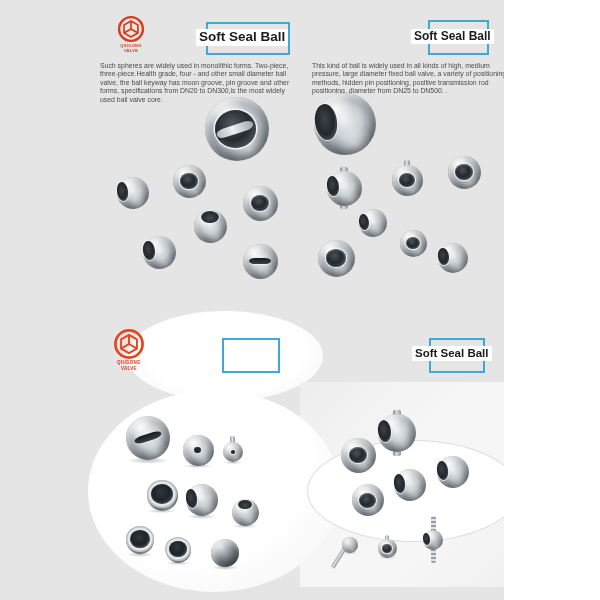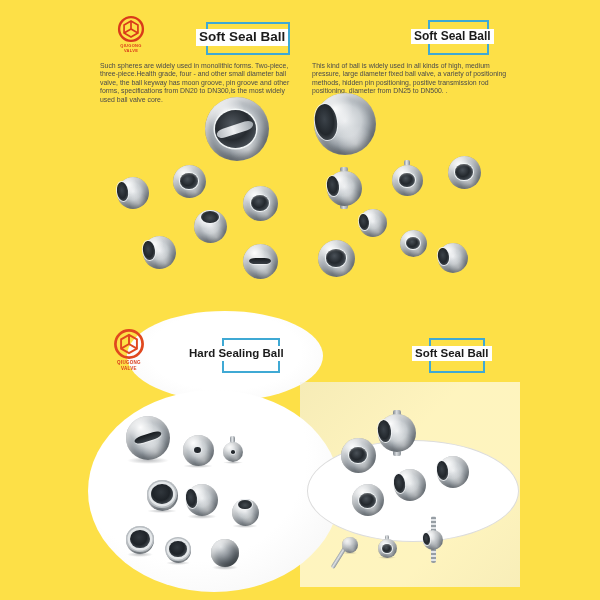--- a/index.html
+++ b/index.html
@@ -1,18 +1,18 @@
 <!DOCTYPE html>
 <html><head>
 <meta charset="utf-8">
 <style>
   html,body { margin:0; padding:0; background:#ffffff; }
   #canvas {
-    position:relative; width:600px; height:600px; overflow:hidden;
-    background:#fde047; font-family:"Liberation Sans", sans-serif;
+    position:relative; width:504px; height:600px; overflow:hidden;
+    background:#e5e5e5; font-family:"Liberation Sans", sans-serif;
   }
 
   
   .bg-ellipse { position:absolute; border-radius:50%; }
   #platter-bl {
     left:127px; top:311px; width:196px; height:90px;
     background: radial-gradient(ellipse at 50% 45%, #ffffff 55%, #fbfbfb 72%, #ececec 92%, #f6f6f6 100%);
   }
   #backdrop-bl {
     left:88px; top:390px; width:252px; height:202px;
@@ -174,21 +174,20 @@
     <div class="logo-text">VALVE</div>
   </div>
 
   <div class="hdr-frame" id="hf-tl"></div>
   <div class="hdr-label" id="hl-tl">Soft Seal Ball</div>
 
   <div class="hdr-frame" id="hf-tr"></div>
   <div class="hdr-label" id="hl-tr">Soft Seal Ball</div>
 
   <div class="hdr-frame" id="hf-bl"></div>
-  <div class="hdr-label" id="hl-bl">Hard Sealing Ball</div>
 
   <div class="hdr-frame" id="hf-br"></div>
   <div class="hdr-label" id="hl-br">Soft Seal Ball</div>
 
   <div class="desc" id="desc-tl">Such spheres are widely used in monolithic forms. Two-piece, three-piece.Health grade, four - and other small diameter ball valve, the ball keyway has moon groove, pin groove and other forms, specifications from DN20 to DN300,is the most widely used ball valve core.</div>
   <div class="desc" id="desc-tr">This kind of ball is widely used in all kinds of high, medium pressure, large diameter fixed ball valve, a variety of positioning methods, hidden pin positioning, positive transmission rod positioning, diameter from DN25 to DN500. .</div>
 
   <div id="ball-layer">
       <div class="item" style="left: 205px; top: 97px; width: 64px; height: 64px;">
         <div class="sphere">

